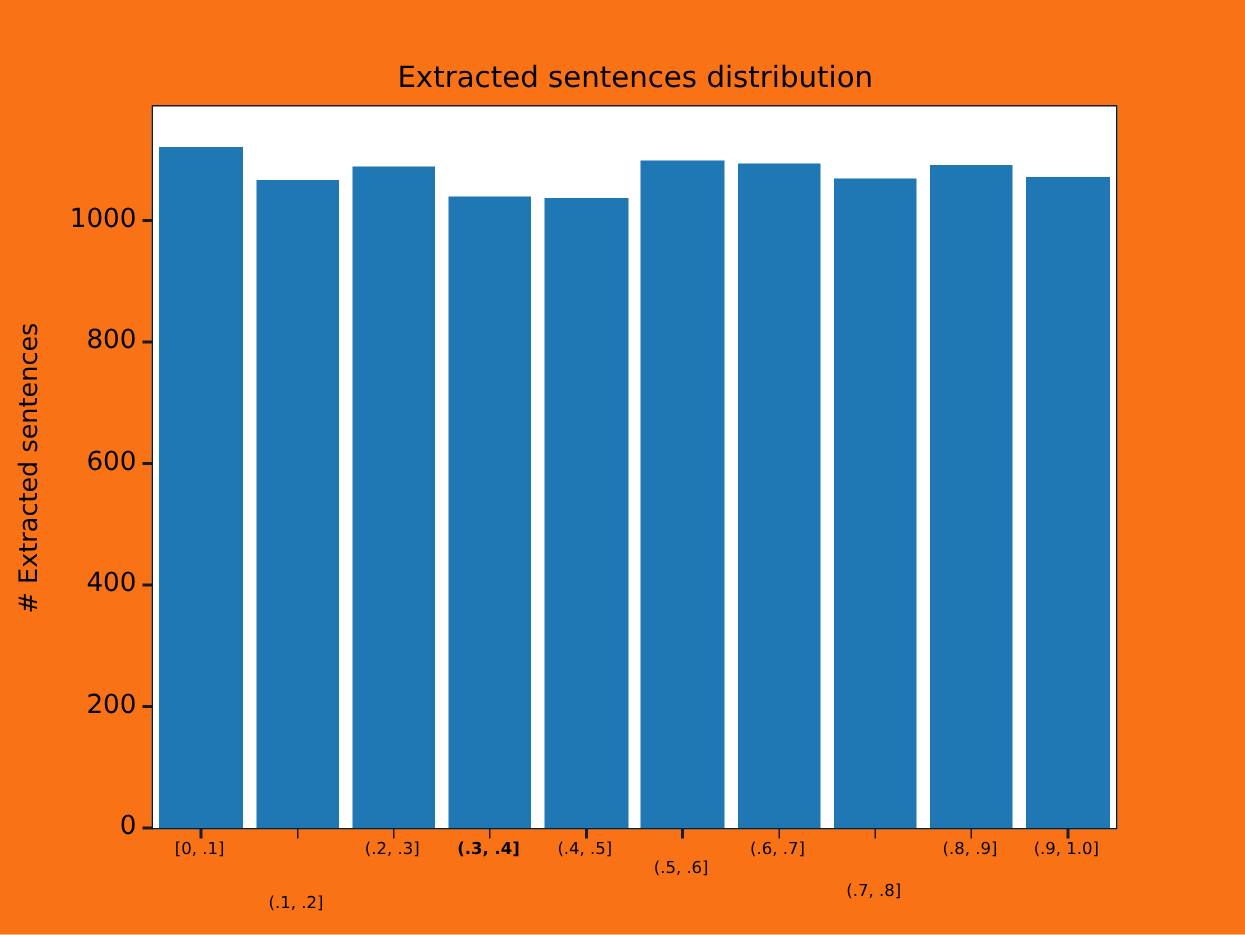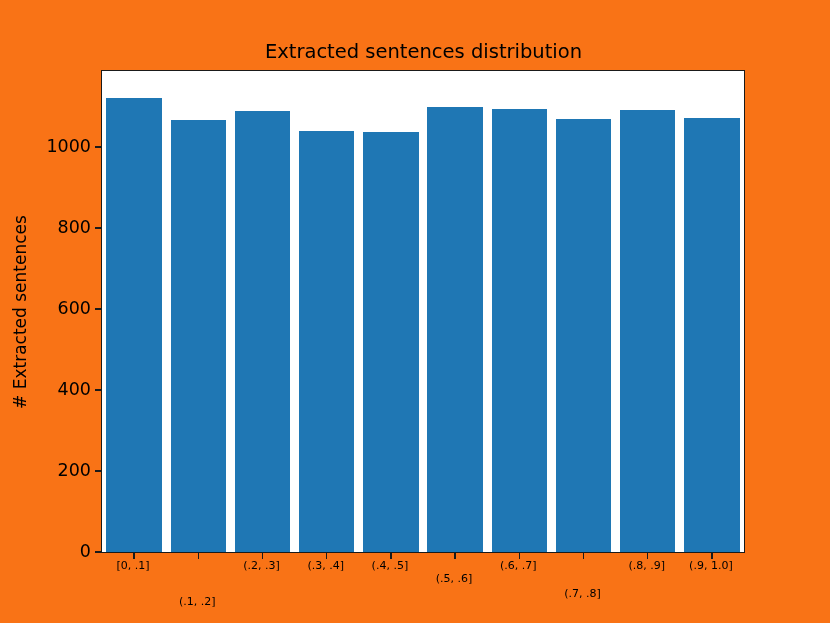--- a/index.html
+++ b/index.html
@@ -173,20 +173,20 @@
       <div class="ytick-mark" style="top: 156.444px; background: rgb(26, 26, 26);"></div>
       <div class="ytick-label" style="top: 157.094px; text-align: center;">800</div>
       <div class="ytick-mark" style="top: 75.4678px; background: rgb(26, 26, 26);"></div>
       <div class="ytick-label" style="top: 76.1178px;">1000</div>
     </div>
 
 
 <div class="xtick-label" style="left: 133.1px;">[0, .1]</div>
     <div class="xtick-label" style="left: 197.3px; margin-top: 36px;">(.1, .2]</div>
     <div class="xtick-label" style="left: 261.5px;">(.2, .3]</div>
-    <div class="xtick-label" style="left: 325.7px;">(.3, .4]</div>
+    <div class="xtick-label" style="left: 325.7px; font-weight: bold;">(.3, .4]</div>
     <div class="xtick-label" style="left: 389.9px;">(.4, .5]</div>
     <div class="xtick-label" style="left: 454.1px; margin-top: 13px;">(.5, .6]</div>
     <div class="xtick-label" style="left: 518.3px;">(.6, .7]</div>
     <div class="xtick-label" style="left: 582.5px; margin-top: 28px;">(.7, .8]</div>
     <div class="xtick-label" style="left: 646.7px;">(.8, .9]</div>
     <div class="xtick-label" style="left: 710.9px;">(.9, 1.0]</div>
   </div>
 
 </body></html>

